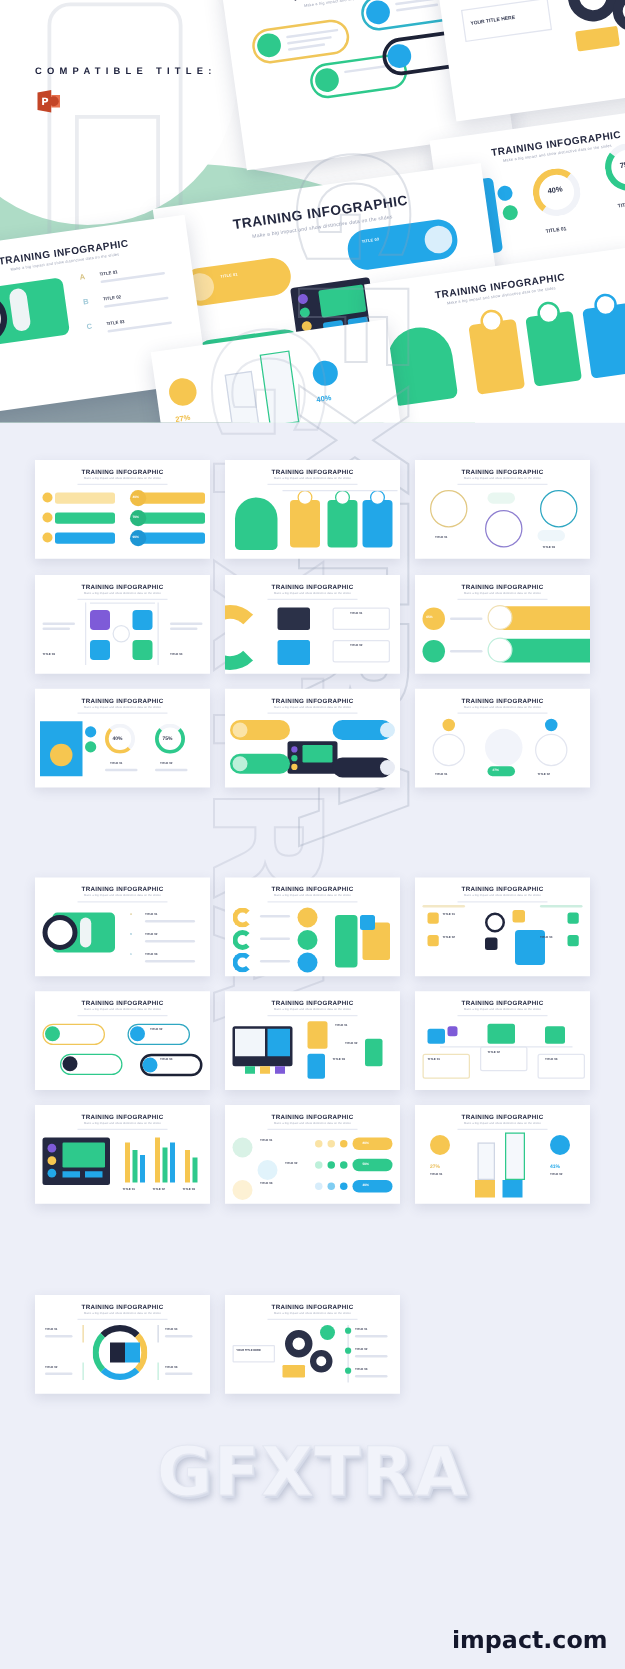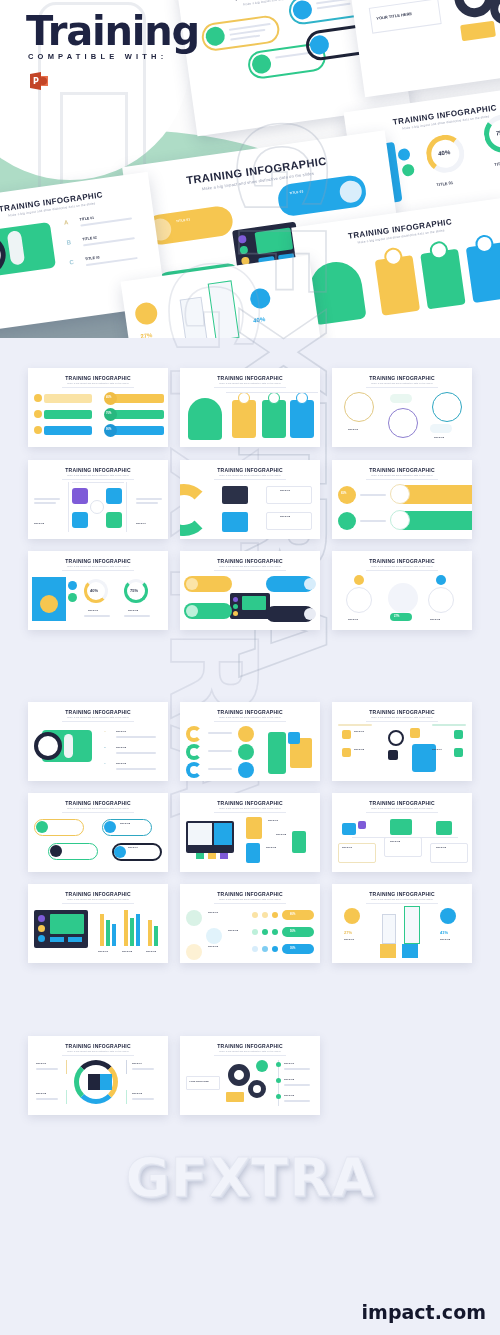--- a/index.html
+++ b/index.html
@@ -265,22 +265,21 @@
     <div class="slide s7">
       <div class="circ" style="left:10px;top:24px;width:22px;height:22px;background:#f6c650"></div>
       <div class="tiny" style="left:12px;top:54px;font-size:6px;color:#f0bf4a">27%</div>
       <div style="position:absolute;left:56px;top:26px;width:22px;height:46px;background:#f4f7fb;border:1.5px solid #cfd6e4"></div>
       <div style="position:absolute;left:86px;top:14px;width:24px;height:58px;background:#f4f7fb;border:1.5px solid #2ec98c"></div>
       <div class="circ" style="left:126px;top:26px;width:20px;height:20px;background:#22a7e8"></div>
       <div class="tiny" style="left:126px;top:54px;font-size:6px;color:#22a7e8">40%</div>
 
     </div>
 
-    <div class="hero-title">Training</div>
-    <div class="hero-sub">COMPATIBLE WITH:</div>
+    <div class="hero-sub">COMPATIBLE TITLE:</div>
     <div class="ppt-icon">
       <svg width="22" height="22" viewBox="0 0 22 22">
         <path d="M2 4 L13 2 L13 20 L2 18 Z" fill="#c34527"></path>
         <path d="M13 6 L20 6 L20 16 L13 16 Z" fill="#e8704c"></path>
         <circle cx="15" cy="11" r="4" fill="#c34527"></circle>
         <text x="5" y="14" font-size="8" font-weight="bold" fill="#ffffff" font-family="DejaVu Sans, sans-serif">P</text>
       </svg>
     </div>
   </div>
 

